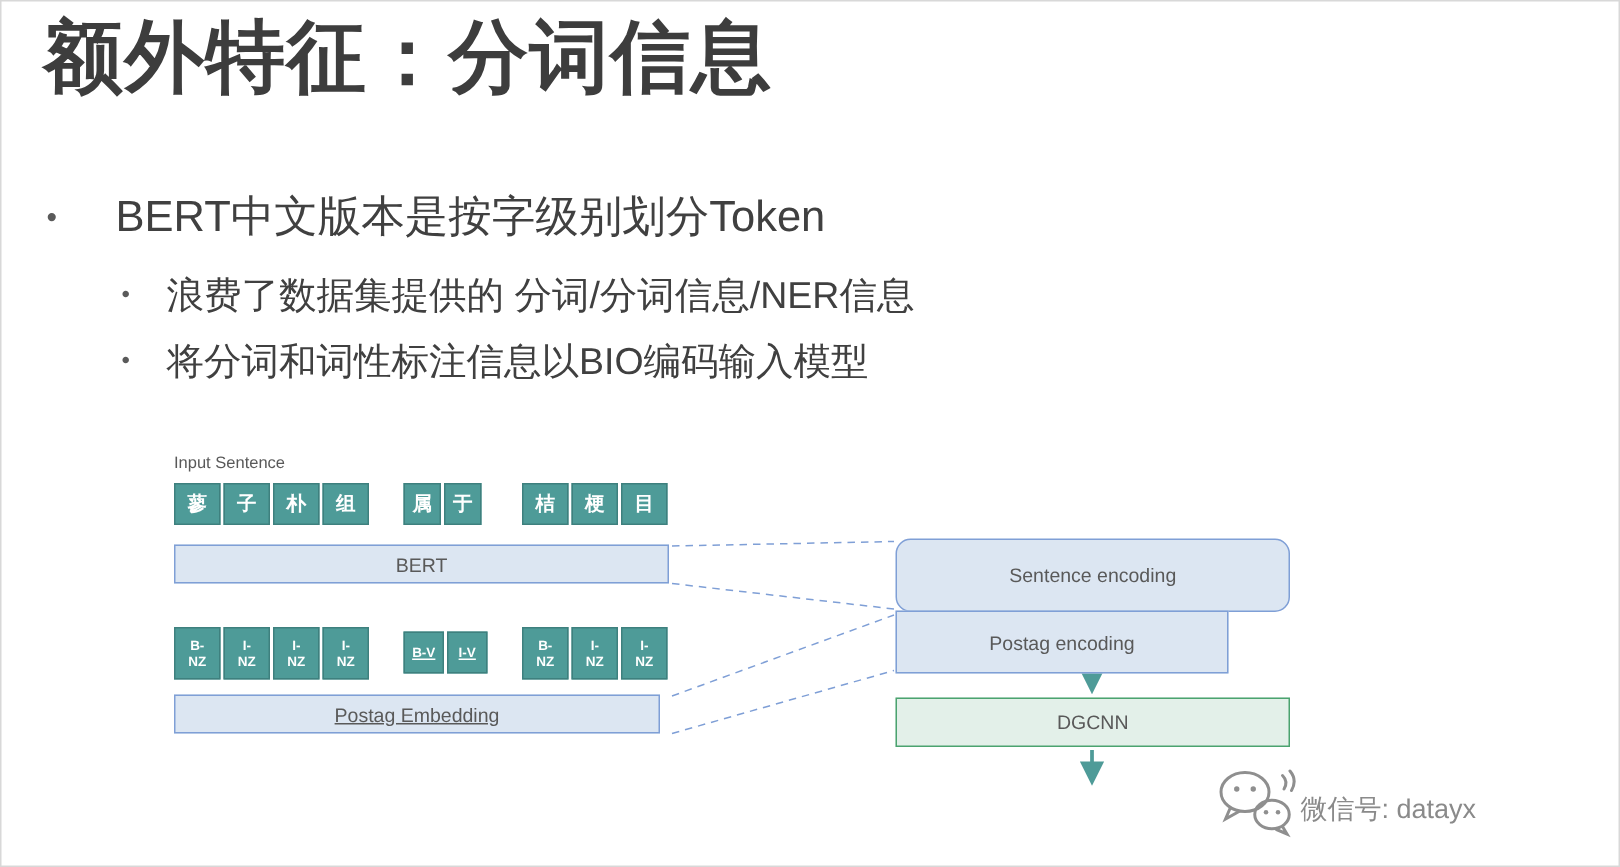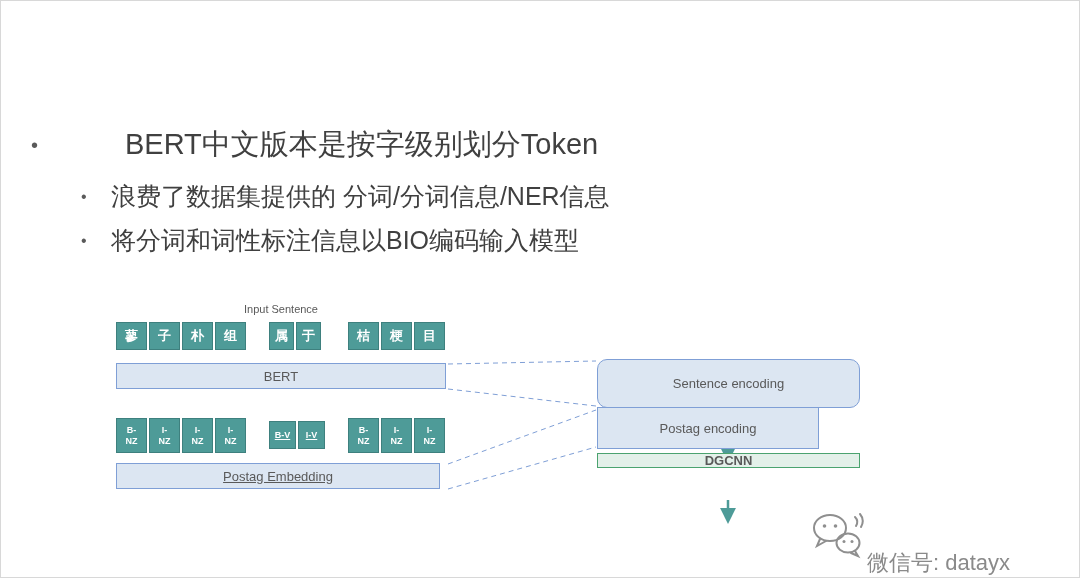--- a/index.html
+++ b/index.html
@@ -12,27 +12,27 @@
 
   .title {
     position: absolute; left: 28px; top: 2px;
     font-size: 53px; font-weight: 700; letter-spacing: 1px;
     color: var(--title-color, #3d3d3d);
   }
 
   .bullet { position: absolute; display: flex; align-items: center; color: var(--body-color, #404040); }
   .b1 { left: 30px; top: 124px; }
   .b1 .dot { font-size: 20px; width: 46px; color: #5a5a5a; }
-  .b1 .btext { font-size: 29px; margin-left: 48px; }
+  .b1 .btext { font-size: 29px; }
   .b2 { left: 80px; top: 179px; }
   .b3 { left: 80px; top: 223px; }
   .b2 .dot, .b3 .dot { font-size: 16px; width: 30px; color: #5a5a5a; }
   .b2 .btext, .b3 .btext { font-size: 25px; }
 
-  .dlabel { position: absolute; left: 115px; width: 330px; text-align: center; font-size: 11px; color: #595959; }
+  .dlabel { position: absolute; left: 115px; width: 330px; text-align: left; font-size: 11px; color: #595959; }
   .input-label { top: 302px; }
   .postag-label { top: 401px; }
 
   .grp { position: absolute; display: flex; gap: 2px; }
   .tokrow { top: 321px; }
   .tagrow { top: 417px; }
   .g1 { left: 115px; }
   .g2 { left: 268px; }
   .g3 { left: 347px; }
 
@@ -50,32 +50,33 @@
   .bigbox {
     position: absolute; display: flex; align-items: center; justify-content: center;
     font-size: 13px; color: #595959;
   }
   .blue { background: var(--blue-fill, #DCE6F2); border: 1.5px solid var(--blue-border, #7F9FD6); text-align: right; }
   .green { background: var(--green-fill, #E3F0E9); border: 1.5px solid var(--green-border, #4BA36F); }
   .bert  { left: 115px; top: 362px; width: 330px; height: 26px; }
   .pemb  { left: 115px; top: 462px; width: 324px; height: 26px; text-decoration: underline; }
   .senc  { left: 596px; top: 358px; width: 263px; height: 49px; border-radius: 10px; }
   .penc  { left: 596px; top: 406px; width: 222px; height: 42px; }
-  .dgcnn { left: 596px; top: 452px; width: 263px; height: 15px; font-weight: bold; }
+  .dgcnn { left: 596px; top: 464px; width: 263px; height: 33px; }
 
   svg.overlay { position: absolute; left: 0; top: 0; pointer-events: none; }
 
   .wicon { position: absolute; left: 808px; top: 506px; }
-  .wtext { position: absolute; left: 866px; top: 547px; font-size: 22px; color: var(--footer-gray, #8a8a8a); }
+  .wtext { position: absolute; left: 866px; top: 526px; font-size: 18px; color: var(--footer-gray, #8a8a8a); }
 </style>
 </head>
 <body>
 
 <div class="slide">
 
+  <h1 class="title">额外特征：分词信息</h1>
 
   <div class="bullet b1">
     <span class="dot">•</span>
     <span class="btext">BERT中文版本是按字级别划分Token</span>
   </div>
   <div class="bullet b2">
     <span class="dot">•</span>
     <span class="btext">浪费了数据集提供的 分词/分词信息/NER信息</span>
   </div>
   <div class="bullet b3">

